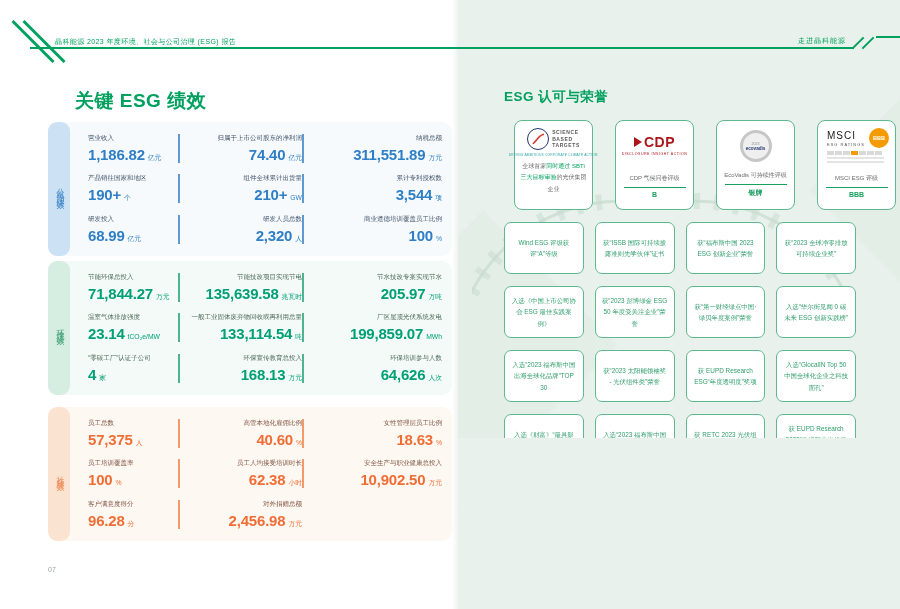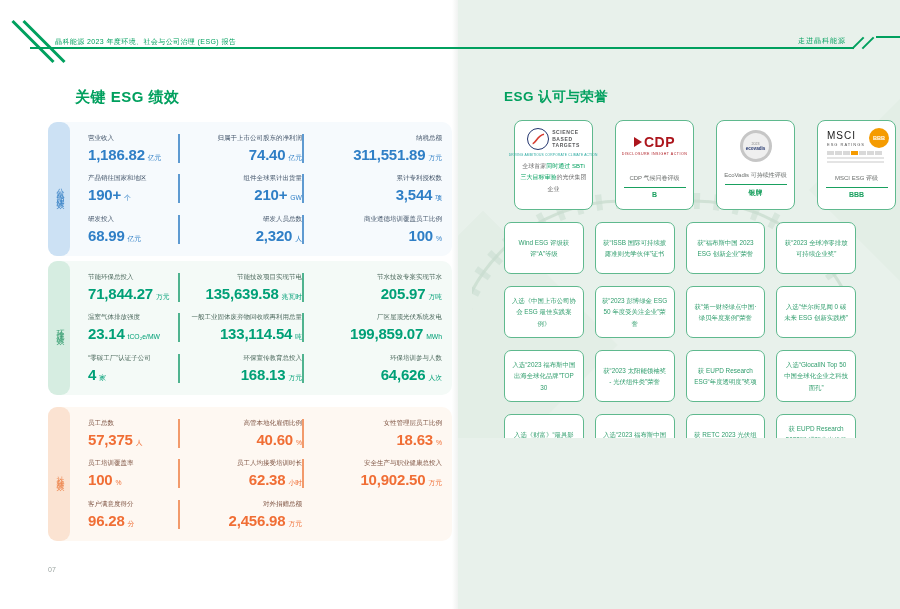--- a/index.html
+++ b/index.html
@@ -16,21 +16,21 @@
   .hline{position:absolute;top:47px;left:30px;width:824px;height:2px;background:#00A05E;}
   .hline2{position:absolute;top:36px;left:876px;width:24px;height:2px;background:#00A05E;}
   .slash{position:absolute;height:2px;background:#00A05E;}
   .tl1{left:4px;top:40px;width:58px;transform:rotate(45deg);height:3px;}
   .tl2{left:15px;top:40px;width:58px;transform:rotate(45deg);height:3px;}
   .sr1{left:850px;top:42px;width:16px;transform:rotate(-45deg);}
   .sr2{left:860px;top:42px;width:16px;transform:rotate(-45deg);}
   .doc-title{position:absolute;left:55px;top:37px;font-size:7px;color:#00A05E;letter-spacing:.4px;}
   .sect-link{position:absolute;left:760px;top:36px;width:86px;text-align:right;font-size:7px;color:#00A05E;letter-spacing:1px;}
   
-  .lp-title{position:absolute;left:75px;top:88px;font-size:15px;font-weight:700;color:#00A05E;letter-spacing:.5px;}
+  .lp-title{position:absolute;left:75px;top:88px;font-size:19px;font-weight:700;color:#00A05E;letter-spacing:.5px;}
   .perf{position:absolute;left:48px;width:404px;height:134px;display:flex;border-radius:10px;background:var(--panel);}
   .perf.gov{top:122px;--tab-bg:#CCE1F4;--tab-fg:#4187C8;--label:#44566B;--value:#2F7FC6;--divider:#5E9AD1;--panel:#F6FAFD;}
   .perf.env{top:261px;--tab-bg:#D6EDE1;--tab-fg:#3FA277;--label:#4E6B5F;--value:#00A077;--divider:#4FB38F;--panel:#F4FAF7;}
   .perf.soc{top:407px;--tab-bg:#FBE3D2;--tab-fg:#EE8A54;--label:#7D5240;--value:#F06E35;--divider:#F29A6B;--panel:#FEF8F2;}
   .tab{flex:none;width:22px;height:100%;border-radius:9px;background:var(--tab-bg);color:var(--tab-fg);
     display:flex;align-items:center;justify-content:center;writing-mode:vertical-rl;text-orientation:upright;
     font-size:8px;letter-spacing:2.5px;}
   .pgrid{flex:1;display:grid;grid-template-columns:90px 124px auto;grid-template-rows:1fr 1fr 1fr;
     padding:6px 10px 6px 18px;}
   .cell{display:flex;align-items:center;min-width:0;}

